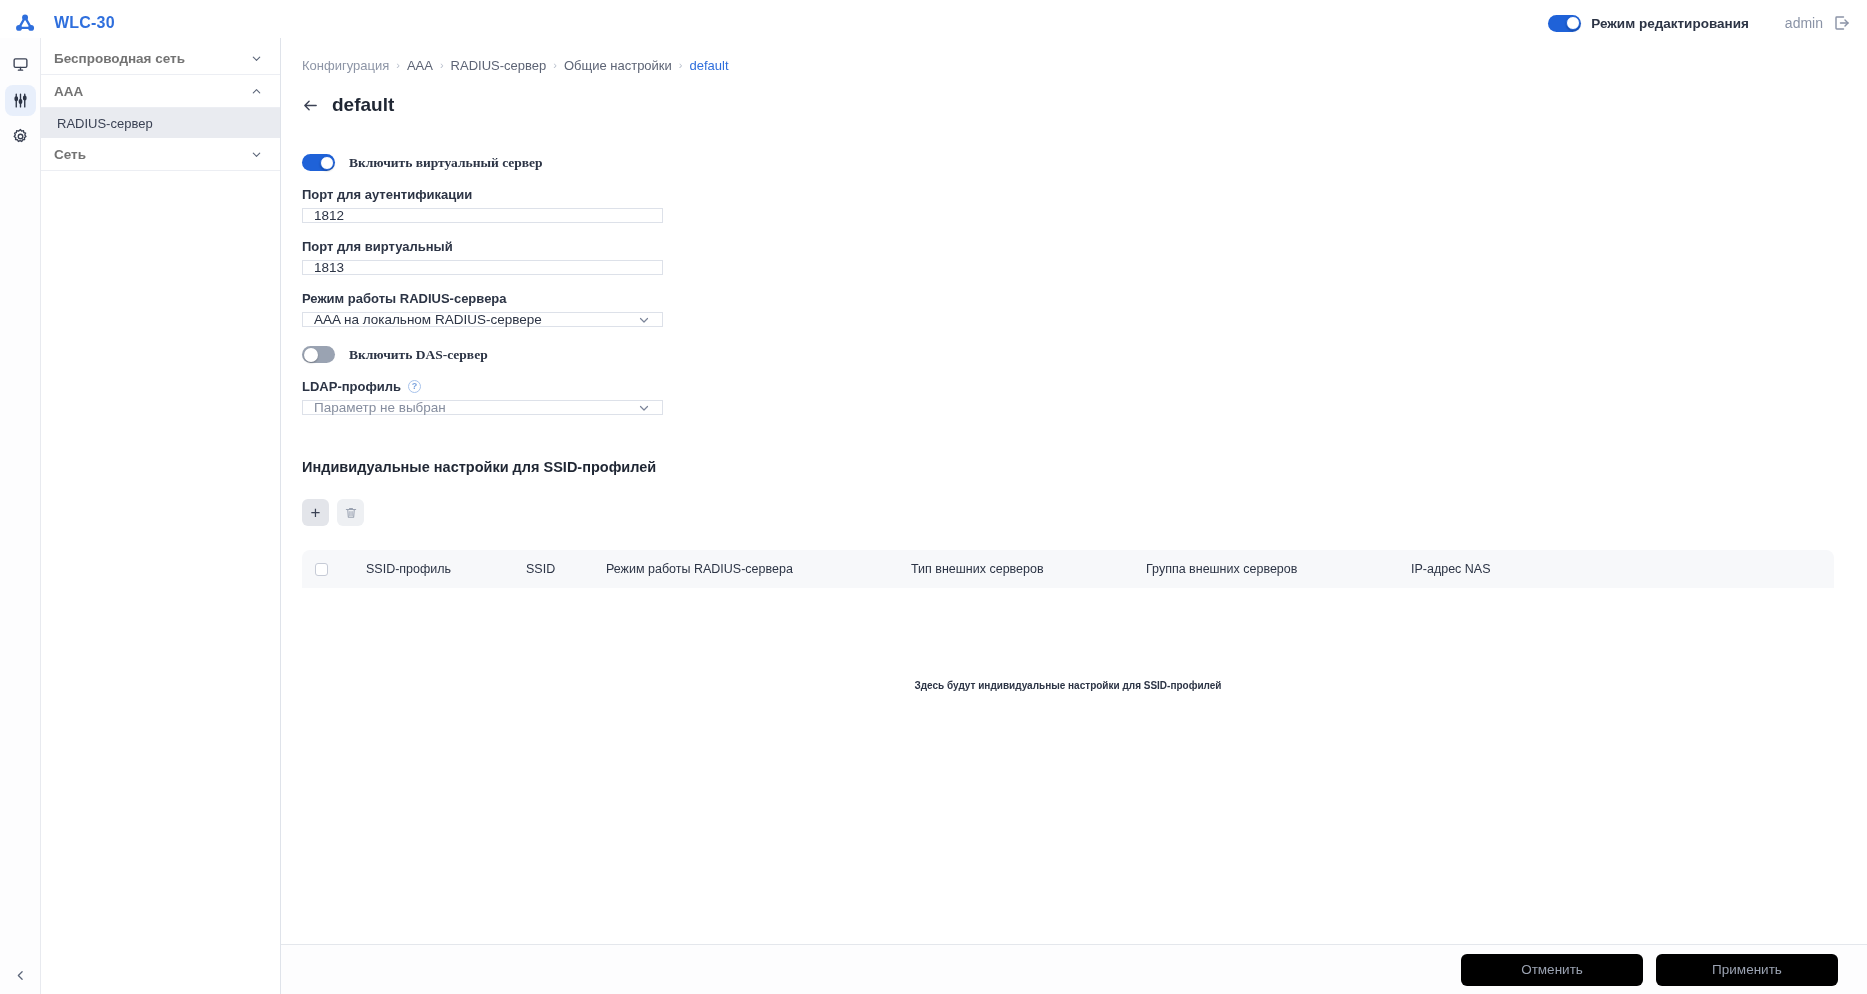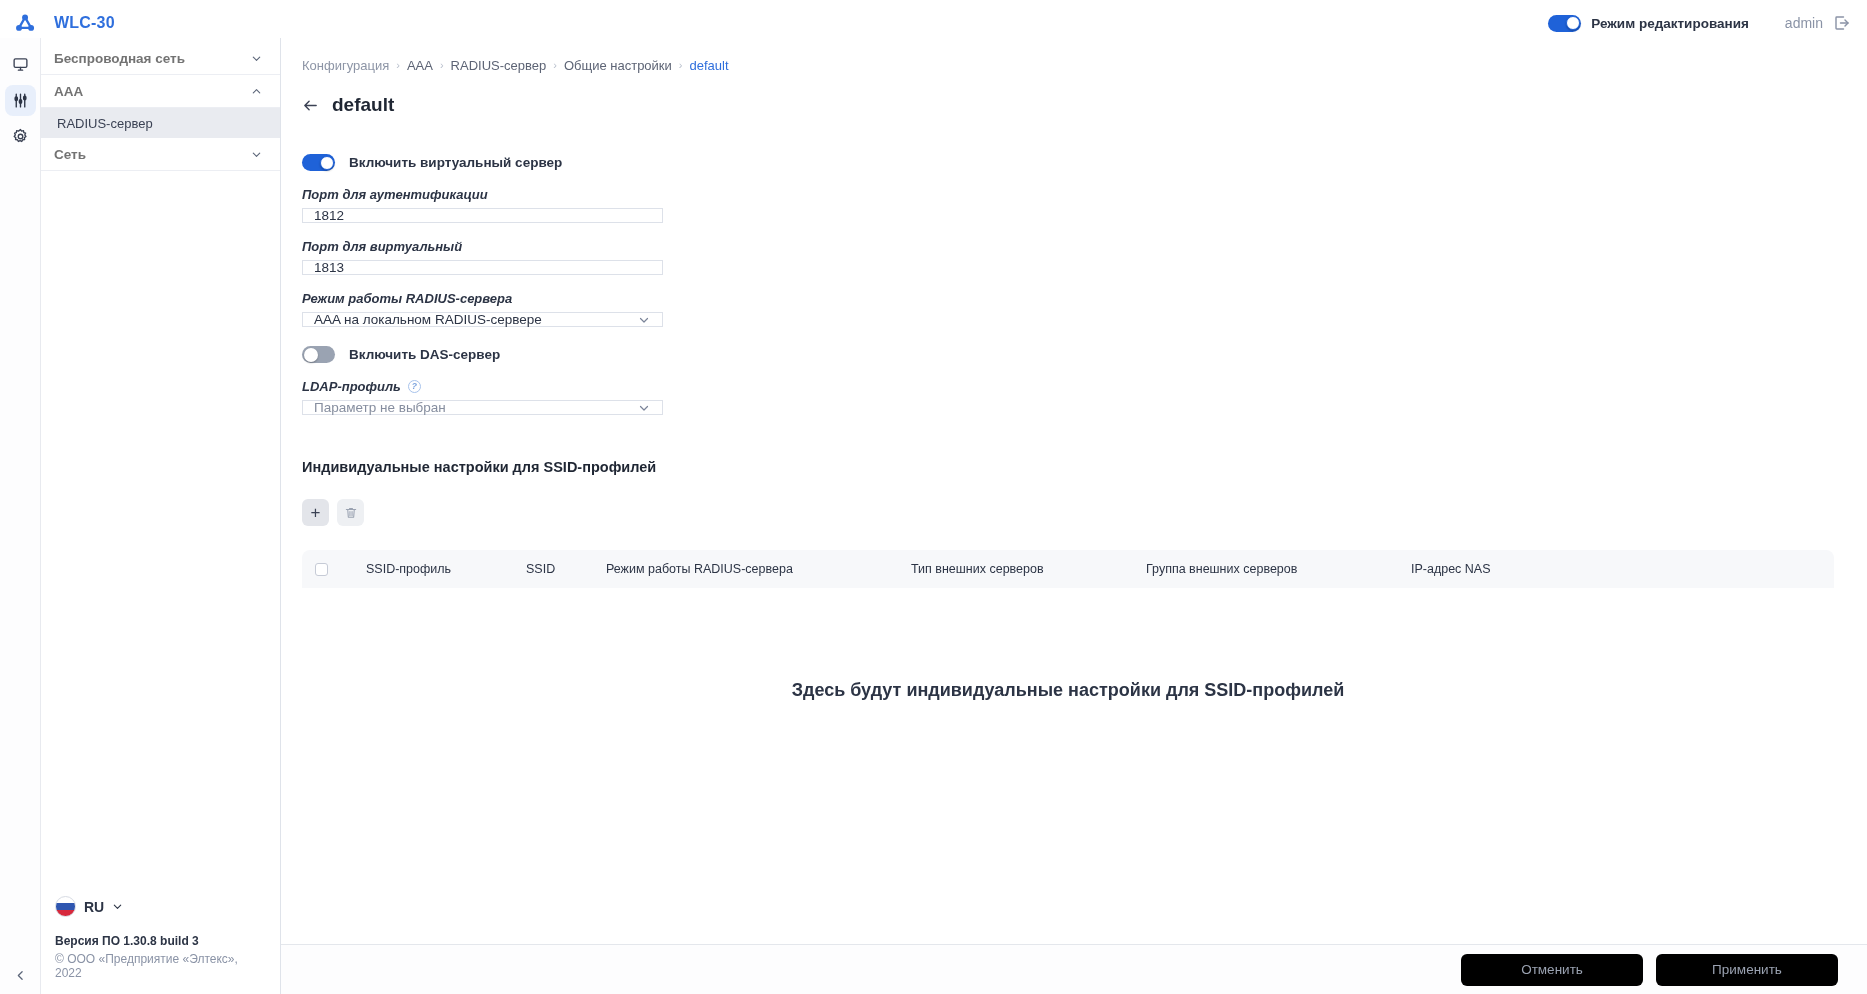--- a/index.html
+++ b/index.html
@@ -104,26 +104,26 @@
   .crumb.dark { color: #5d6475; }
   .crumb.link { color: #2f6fdd; }
   .crumb-sep { color: #b8bfcc; font-size: 11px; }
 
   .page-head { display: flex; align-items: center; gap: 13px; margin-top: 20px; }
   .back-arrow { width: 17px; height: 17px; color: #3b4254; }
   .page-title { font-size: 19px; font-weight: bold; color: #1f2633; }
 
   .form { margin-top: 38px; }
   .toggle-row { display: flex; align-items: center; gap: 14px; }
-  .toggle-row .tlabel { font-size: 13.5px; font-weight: 600; color: #2c3445; }
+  .toggle-row .tlabel { font-size: 13.5px; font-weight: 600; color: #2c3445; font-family: Liberation Serif, serif; }
 
   .field { margin-top: 16px; }
   .field-label {
     font-size: 13px; font-weight: 600; color: #2c3445; margin-bottom: 6px;
-    display: flex; align-items: center; gap: 7px; font-style: italic;
+    display: flex; align-items: center; gap: 7px;
   }
   .help-icon {
     width: 13px; height: 13px; border-radius: 50%; border: 1.3px solid #a8c3ec;
     color: #7ba2dd; font-size: 9px; line-height: 11px; text-align: center; font-weight: bold;
     display: inline-block; flex: none;
   }
   .input, .select {
     width: 361px; height: 15px; border: 1px solid #dde1e9; border-radius: 0;
     background: #fff; font-size: 13.5px; color: #2c3445;
     padding: 0 11px; display: flex; align-items: center;
@@ -145,21 +145,21 @@
     margin-top: 24px; width: 1532px; height: 38px; background: #f7f8fa;
     border-radius: 8px 8px 0 0; display: flex; align-items: center;
     font-size: 12.5px; color: #2c3445;
   }
   .th { flex: none; }
   .th-check { width: 64px; display: flex; align-items: center; justify-content: flex-start; padding-left: 13px; }
   .checkbox { width: 13px; height: 13px; border: 1px solid #c6cbd6; border-radius: 3px; background: #fff; }
 
   .empty-state {
     margin-top: 92px; width: 1532px; text-align: center;
-    font-size: 18px; font-weight: bold; color: #2c3445;
+    font-size: 10px; font-weight: bold; color: #2c3445;
   }
 
   
   .footer {
     position: absolute; bottom: 0; left: 0; width: 1586px; height: 50px;
     background: #fdfdfe; border-top: 1px solid #e4e7ec;
     display: flex; align-items: center; justify-content: flex-end; gap: 13px;
     padding-right: 29px;
   }
   .fbtn {
@@ -245,31 +245,20 @@
     <span>RADIUS-сервер</span>
   </div>
 
   <div class="nav-group">
     <span>Сеть</span>
     <svg class="chev" viewBox="0 0 24 24" fill="none" stroke="currentColor" stroke-width="2.4" stroke-linecap="round" stroke-linejoin="round">
         <path d="M5 9 L12 16 L19 9"></path>
       </svg>
   </div>
 
-  <div class="nav-footer">
-    <div class="lang-row">
-      <span class="flag"></span>
-      <span class="lang-code">RU</span>
-      <svg class="chev" viewBox="0 0 24 24" fill="none" stroke="#2c3445" stroke-width="2.4" stroke-linecap="round" stroke-linejoin="round">
-          <path d="M5 9 L12 16 L19 9"></path>
-        </svg>
-    </div>
-    <div class="version">Версия ПО 1.30.8 build 3</div>
-    <div class="copyright">© ООО «Предприятие «Элтекс», 2022</div>
-  </div>
 </div>
 
 <div class="main">
   <div class="content">
 
     <div class="breadcrumb">
       <span class="crumb">Конфигурация</span>
       <span class="crumb-sep">›</span>
       <span class="crumb dark">AAA</span>
       <span class="crumb-sep">›</span>

